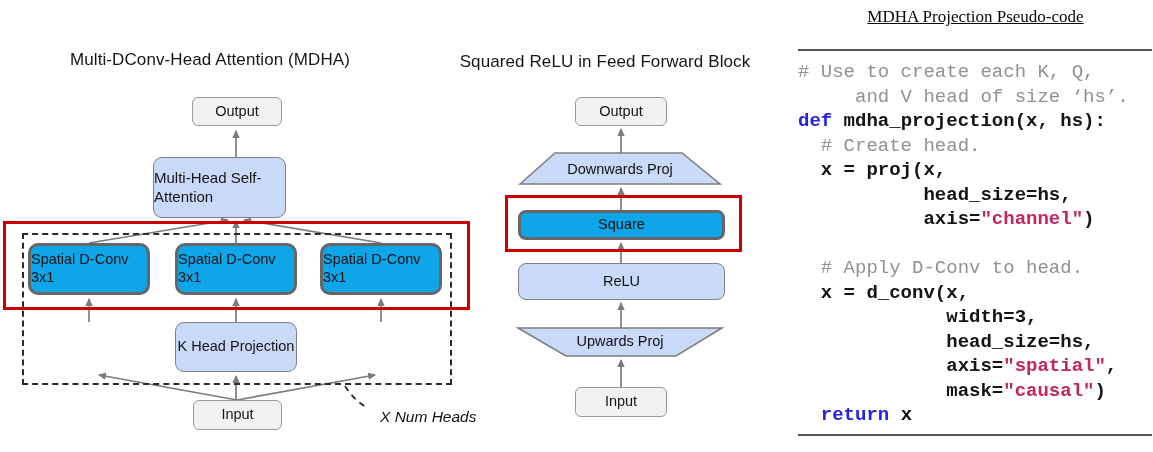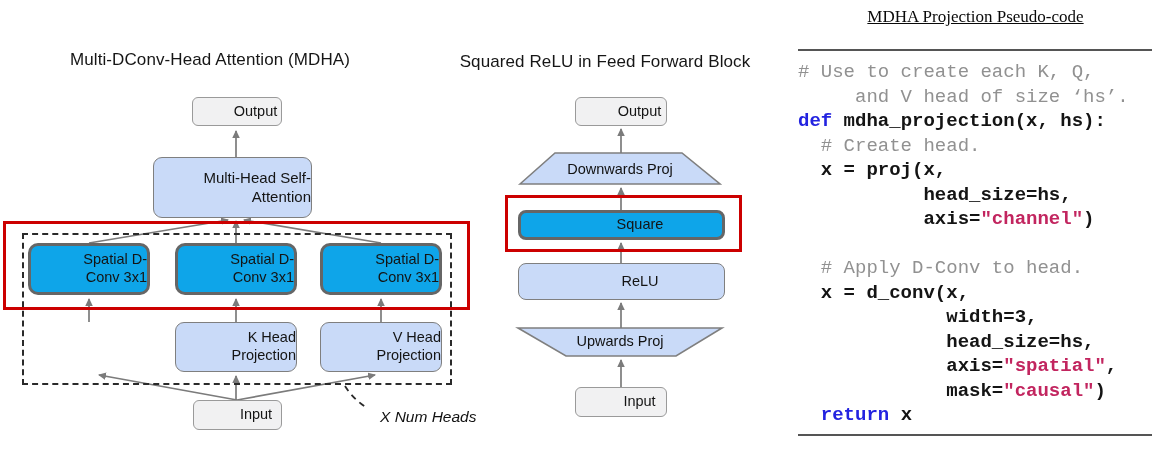--- a/index.html
+++ b/index.html
@@ -6,22 +6,22 @@
   .canvas{
     position:relative;width:1153px;height:452px;background:#ffffff;
     font-family:"Liberation Sans",sans-serif;color:#111;overflow:hidden;
   }
   .title{
     position:absolute;text-align:center;font-size:17px;color:#161616;
     letter-spacing:0.1px;z-index:4;
   }
   .box{
     position:absolute;display:flex;align-items:center;justify-content:center;
-    text-align:right;box-sizing:border-box;font-size:14.5px;line-height:1.22;
-    z-index:2;color:#141414;padding-left:37px;
+    text-align:left;box-sizing:border-box;font-size:14.5px;line-height:1.22;
+    z-index:2;color:#141414;
   }
   .gray{background:#f1f1f2;border:1.6px solid #9a9a9a;border-radius:6px;}
   .blue{background:#c9daf8;border:1.6px solid #7f7f7f;border-radius:9px;}
   .pink{background:#0ea5e9;border:3.5px solid #666666;border-radius:10px;}
   .redbox{position:absolute;border:3px solid #cc0000;box-sizing:border-box;z-index:3;background:transparent;}
   .dashedbox{position:absolute;border:2px dashed #2a2a2a;box-sizing:border-box;z-index:1;background:transparent;}
   .trap-label{
     position:absolute;display:flex;align-items:center;justify-content:center;
     font-size:14.5px;z-index:2;text-align:center;
   }
@@ -84,32 +84,31 @@
       <line x1="621" y1="387" x2="621" y2="360" marker-end="url(#ah)"></line>
     </g>
 
     <path d="M345,386 Q353,399 367,408" stroke="#2a2a2a" stroke-width="1.8" stroke-dasharray="6,5" fill="none"></path>
   </svg>
 
   <div class="title" style="left:30px;top:50px;width:360px;">Multi-DConv-Head Attention (MDHA)</div>
 
   <div class="box gray" style="left:192px;top:97px;width:90px;height:29px;">Output</div>
 
-  <div class="box blue" style="left:153px;top:157px;width:159px;height:61px;font-size:15px;">Multi-Head Self-Attention</div>
+  <div class="box blue" style="left:153px;top:157px;width:133px;height:61px;font-size:15px;">Multi-Head Self-Attention</div>
 
   <div class="dashedbox" style="left:22px;top:233px;width:430px;height:152px;"></div>
 
   <div class="box pink" style="left:28px;top:243px;width:122px;height:52px;">Spatial D-Conv 3x1</div>
   <div class="box pink" style="left:175px;top:243px;width:122px;height:52px;">Spatial D-Conv 3x1</div>
   <div class="box pink" style="left:320px;top:243px;width:122px;height:52px;">Spatial D-Conv 3x1</div>
 
   <div class="redbox" style="left:3px;top:221px;width:467px;height:89px;"></div>
 
   <div class="box blue" style="left:175px;top:322px;width:122px;height:50px;">K Head Projection</div>
-  <div class="box blue" style="left:320px;top:322px;width:122px;height:50px;">V Head Projection</div>
 
   <div class="box gray" style="left:193px;top:400px;width:89px;height:30px;">Input</div>
 
   <div class="annot" style="left:372px;top:408px;">X Num Heads</div>
 
   <div class="title" style="left:425px;top:52px;width:360px;">Squared ReLU in Feed Forward Block</div>
 
   <div class="box gray" style="left:575px;top:97px;width:92px;height:29px;">Output</div>
 
   <div class="trap-label" style="left:520px;top:153px;width:200px;height:31px;">Downwards Proj</div>

